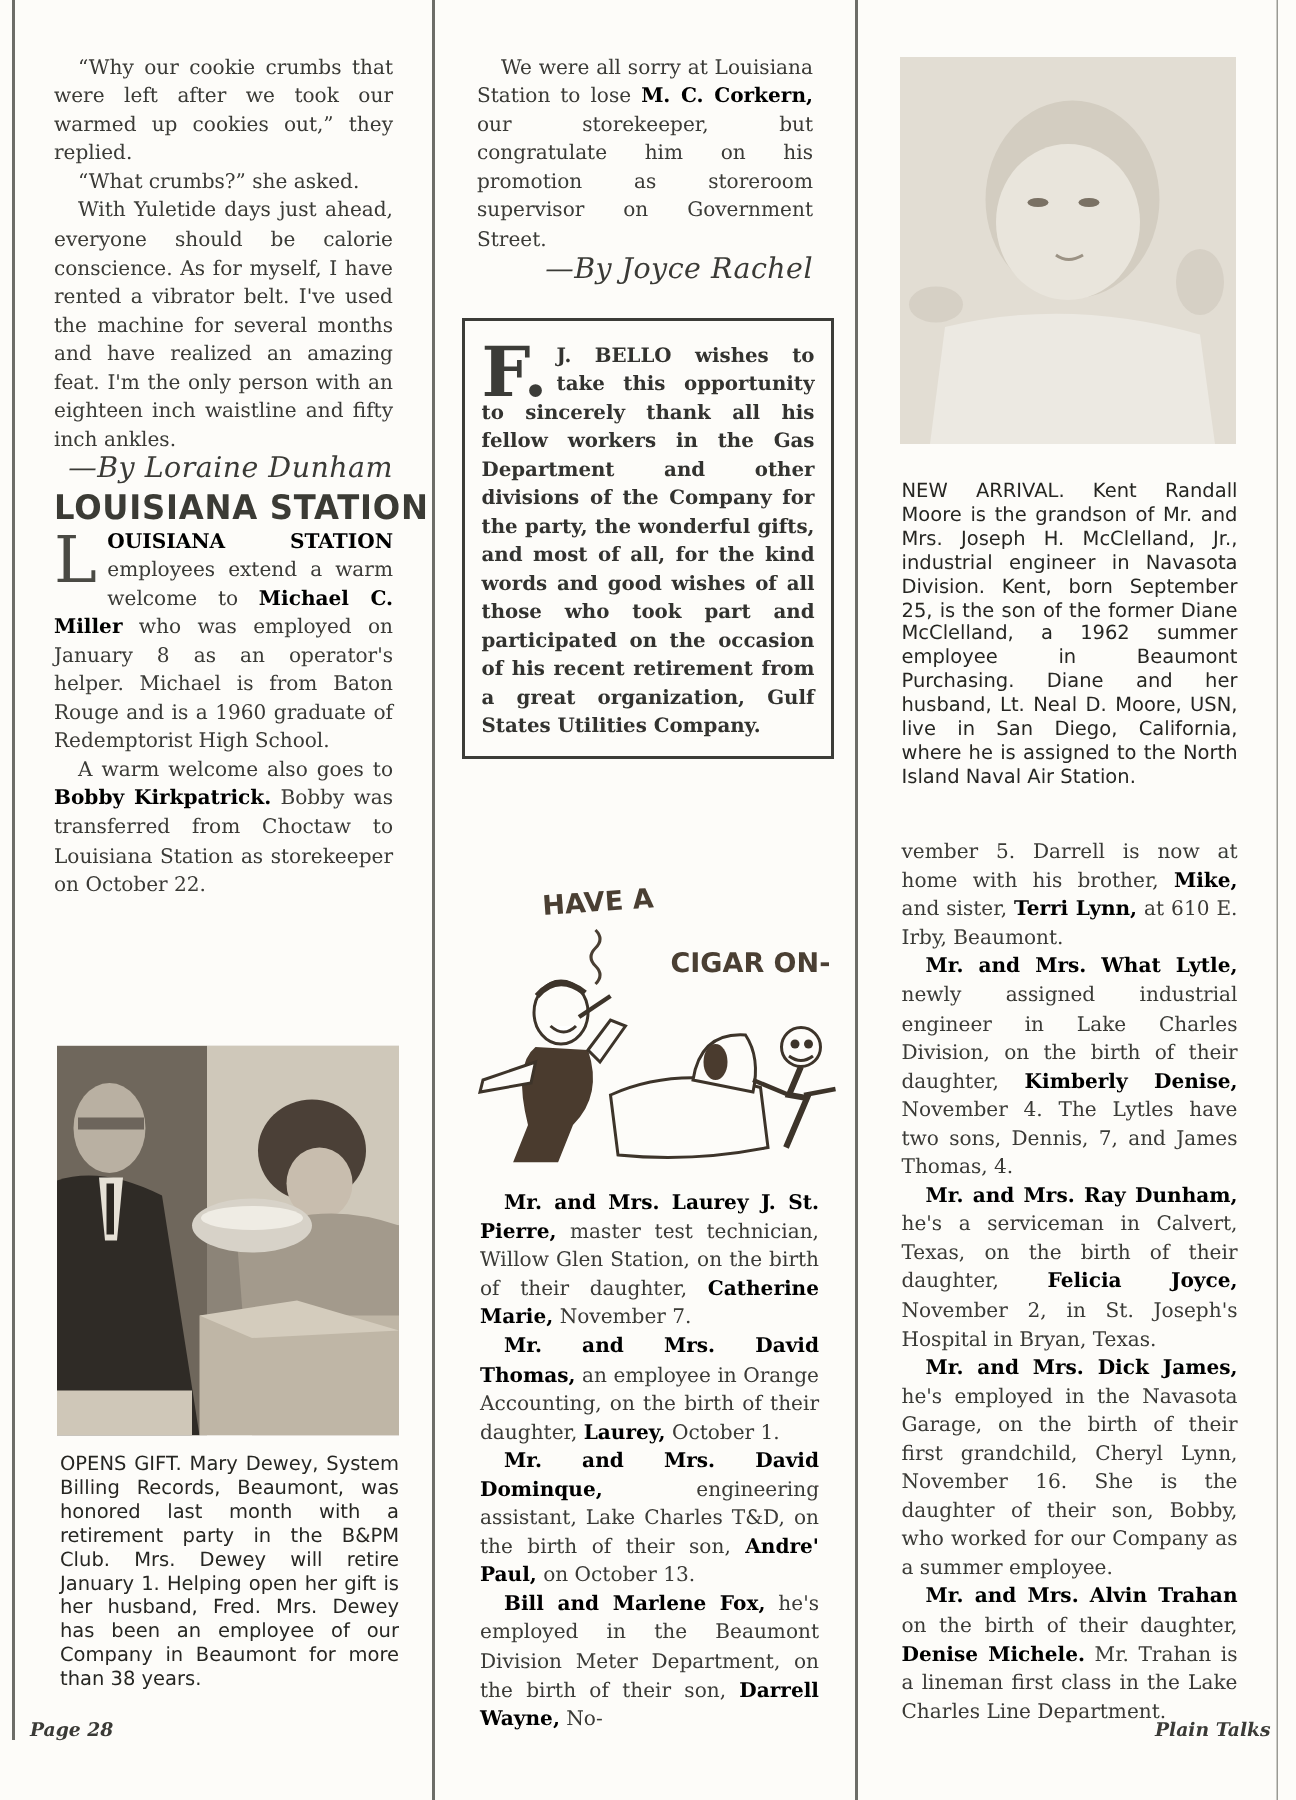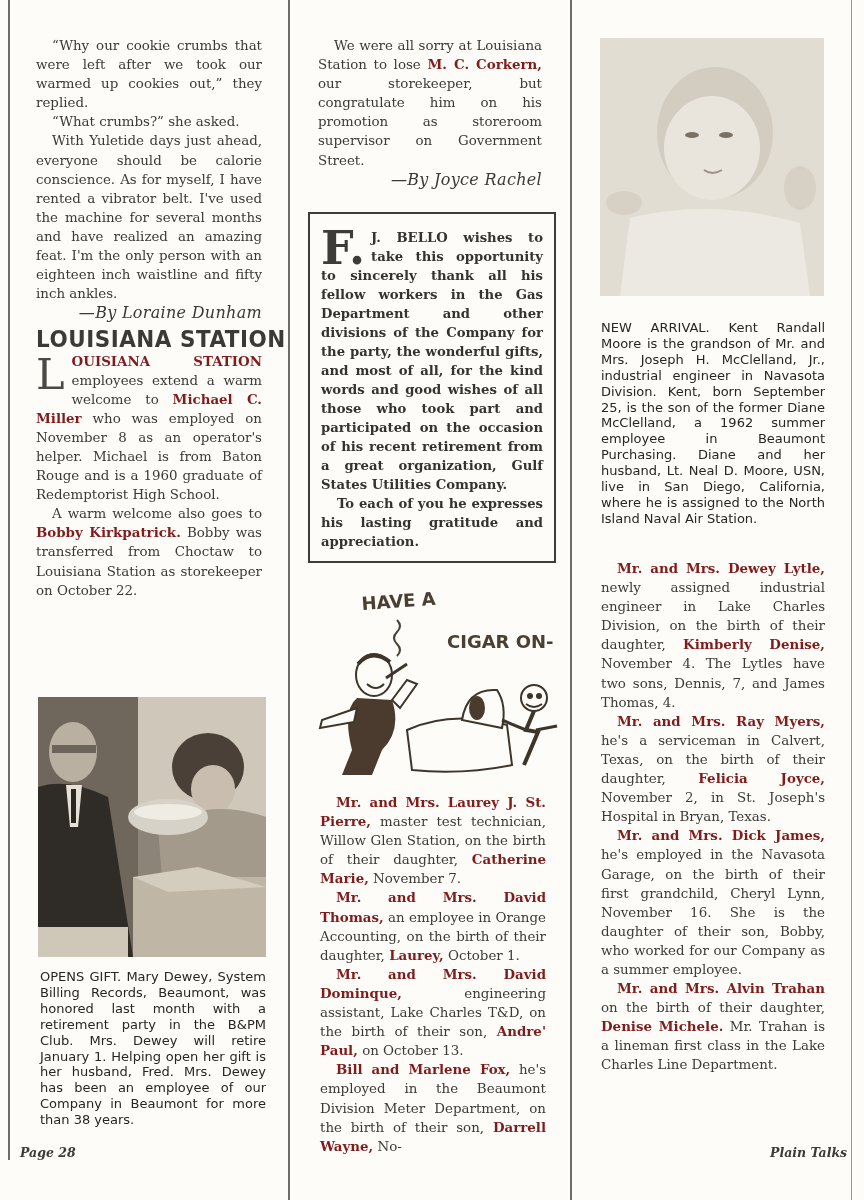--- a/index.html
+++ b/index.html
@@ -6,22 +6,22 @@
   body {
     width:864px; height:1200px; position:relative; overflow:hidden;
     background:#fdfcf9;
     font-family:"DejaVu Serif", serif;
     color:#3a3a36;
   }
   .rule { position:absolute; top:0; width:2px; background:#6d6d68; }
   .col { position:absolute; font-size:13.4px; line-height:19.1px; text-align:justify; }
   .col p { margin:0; }
   .col p.ind { text-indent:16px; }
-  b { color:#7f1d1d; }
-  .sig { text-align:right; font-style:italic; font-family:"DejaVu Serif", serif; font-size:16px; letter-spacing:0.3px; margin-top:1px; }
+  b { color:#000000; }
+  .sig { text-align:right; font-style:italic; font-family:"DejaVu Serif", serif; font-size:19px; letter-spacing:0.3px; margin-top:1px; }
   .headline {
     font-family:"DejaVu Sans", sans-serif; font-weight:bold; font-size:21.5px;
     color:#3b3b35; letter-spacing:0.5px; margin:8px 0 2px 0; white-space:nowrap;
     transform:scaleY(1.05);
   }
   .dropcap {
     float:left; font-size:43px; line-height:36px; padding:4px 7px 0 0;
     font-family:"DejaVu Serif", serif; color:#4a4a44;
   }
   .photo {
@@ -50,21 +50,21 @@
 
 <div class="col" style="left:36px;top:36px;width:226px;">
   <p class="ind">“Why our cookie crumbs that were left after we took our warmed up cookies out,” they replied.</p>
   <p class="ind">“What crumbs?” she asked.</p>
   <p class="ind">With Yuletide days just ahead, everyone should be calorie conscience. As for myself, I have rented a vibrator belt. I've used the machine for several months and have realized an amazing feat. I'm the only person with an eighteen inch waistline and fifty inch ankles.</p>
   <p class="sig">—By Loraine Dunham</p>
 
   <div class="headline">LOUISIANA STATION</div>
 
   <p>
-    <span class="dropcap">L</span><b>OUISIANA STATION</b><span> employees extend a warm welcome to </span><b>Michael C. Miller</b><span> who was employed on November 8 as an operator's helper. Michael is from Baton Rouge and is a 1960 graduate of Redemptorist High School.</span>
+    <span class="dropcap">L</span><b>OUISIANA STATION</b><span> employees extend a warm welcome to </span><b>Michael C. Miller</b><span> who was employed on January 8 as an operator's helper. Michael is from Baton Rouge and is a 1960 graduate of Redemptorist High School.</span>
   </p>
   <p class="ind">
     <span>A warm welcome also goes to </span><b>Bobby Kirkpatrick.</b><span> Bobby was transferred from Choctaw to Louisiana Station as storekeeper on October 22.</span>
   </p>
 </div>
 
 <div class="photo" style="left:38px;top:697px;width:228px;height:260px;">
   <svg width="228" height="260" viewBox="0 0 228 260">
     <rect width="228" height="260" fill="#8c8478"></rect>
     <rect x="100" y="0" width="128" height="120" fill="#cfc8ba"></rect>
@@ -95,21 +95,20 @@
 
 <div class="col" style="left:318px;top:36px;width:224px;">
   <p class="ind">
     <span>We were all sorry at Louisiana Station to lose </span><b>M. C. Corkern,</b><span> our storekeeper, but congratulate him on his promotion as storeroom supervisor on Government Street.</span>
   </p>
   <p class="sig">—By Joyce Rachel</p>
 </div>
 
 <div class="box" style="left:308px;top:212px;width:222px;">
   <p style="margin:0;"><span class="dropcap">F.</span><span>J. BELLO wishes to take this opportunity to sincerely thank all his fellow workers in the Gas Department and other divisions of the Company for the party, the wonderful gifts, and most of all, for the kind words and good wishes of all those who took part and participated on the occasion of his recent retirement from a great organization, Gulf States Utilities Company.</span></p>
-  <p style="margin:0;text-indent:16px;">To each of you he expresses his lasting gratitude and appreciation.</p>
 </div>
 
 <div class="cartoon" style="left:312px;top:580px;width:250px;height:195px;">
   <svg width="250" height="195" viewBox="0 0 250 195">
     <text x="50" y="30" font-family="DejaVu Sans, sans-serif" font-weight="bold" font-size="18" fill="#4a3f33" transform="rotate(-4 50 30)">HAVE A</text>
     <text x="135" y="68" font-family="DejaVu Sans, sans-serif" font-weight="bold" font-size="18" fill="#4a3f33">CIGAR ON-</text>
 
     <path d="M85 40 q6 6 0 12 q-6 6 0 12 q6 6 0 12" stroke="#4a3f33" stroke-width="2" fill="none"></path>
 
     <ellipse cx="62" cy="95" rx="18" ry="21" fill="#fdfcf9" stroke="#3d342a" stroke-width="2"></ellipse>
@@ -151,19 +150,20 @@
     <ellipse cx="126" cy="97" rx="7" ry="3" fill="#7a7164"></ellipse>
     <path d="M104 132 Q112 138 122 132" stroke="#9b9284" stroke-width="2" fill="none"></path>
     <ellipse cx="24" cy="165" rx="18" ry="12" fill="#d6d0c5"></ellipse>
     <ellipse cx="200" cy="150" rx="16" ry="22" fill="#d6d0c5"></ellipse>
     <path d="M30 180 Q112 160 200 185 L210 258 L20 258 Z" fill="#ece9e2"></path>
   </svg>
 </div>
 <div class="caption" style="left:601px;top:320px;width:224px;">NEW ARRIVAL. Kent Randall Moore is the grandson of Mr. and Mrs. Joseph H. McClelland, Jr., industrial engineer in Navasota Division. Kent, born September 25, is the son of the former Diane McClelland, a 1962 summer employee in Beaumont Purchasing. Diane and her husband, Lt. Neal D. Moore, USN, live in San Diego, California, where he is assigned to the North Island Naval Air Station.</div>
 
 <div class="col" style="left:601px;top:559px;width:224px;">
-  <p class="ind"><b>Mr. and Mrs. Dewey Lytle,</b><span> newly assigned industrial engineer in Lake Charles Division, on the birth of their daughter, </span><b>Kimberly Denise,</b><span> November 4. The Lytles have two sons, Dennis, 7, and James Thomas, 4.</span></p>
-  <p class="ind"><b>Mr. and Mrs. Ray Myers,</b><span> he's a serviceman in Calvert, Texas, on the birth of their daughter, </span><b>Felicia Joyce,</b><span> November 2, in St. Joseph's Hospital in Bryan, Texas.</span></p>
+  <p><span>vember 5. Darrell is now at home with his brother, </span><b>Mike,</b><span> and sister, </span><b>Terri Lynn,</b><span> at 610 E. Irby, Beaumont.</span></p>
+  <p class="ind"><b>Mr. and Mrs. What Lytle,</b><span> newly assigned industrial engineer in Lake Charles Division, on the birth of their daughter, </span><b>Kimberly Denise,</b><span> November 4. The Lytles have two sons, Dennis, 7, and James Thomas, 4.</span></p>
+  <p class="ind"><b>Mr. and Mrs. Ray Dunham,</b><span> he's a serviceman in Calvert, Texas, on the birth of their daughter, </span><b>Felicia Joyce,</b><span> November 2, in St. Joseph's Hospital in Bryan, Texas.</span></p>
   <p class="ind"><b>Mr. and Mrs. Dick James,</b><span> he's employed in the Navasota Garage, on the birth of their first grandchild, Cheryl Lynn, November 16. She is the daughter of their son, Bobby, who worked for our Company as a summer employee.</span></p>
   <p class="ind"><b>Mr. and Mrs. Alvin Trahan</b><span> on the birth of their daughter, </span><b>Denise Michele.</b><span> Mr. Trahan is a lineman first class in the Lake Charles Line Department.</span></p>
 </div>
 
 <div class="footer" style="left:770px;top:1145px;">Plain Talks</div>
 
 </body></html>

